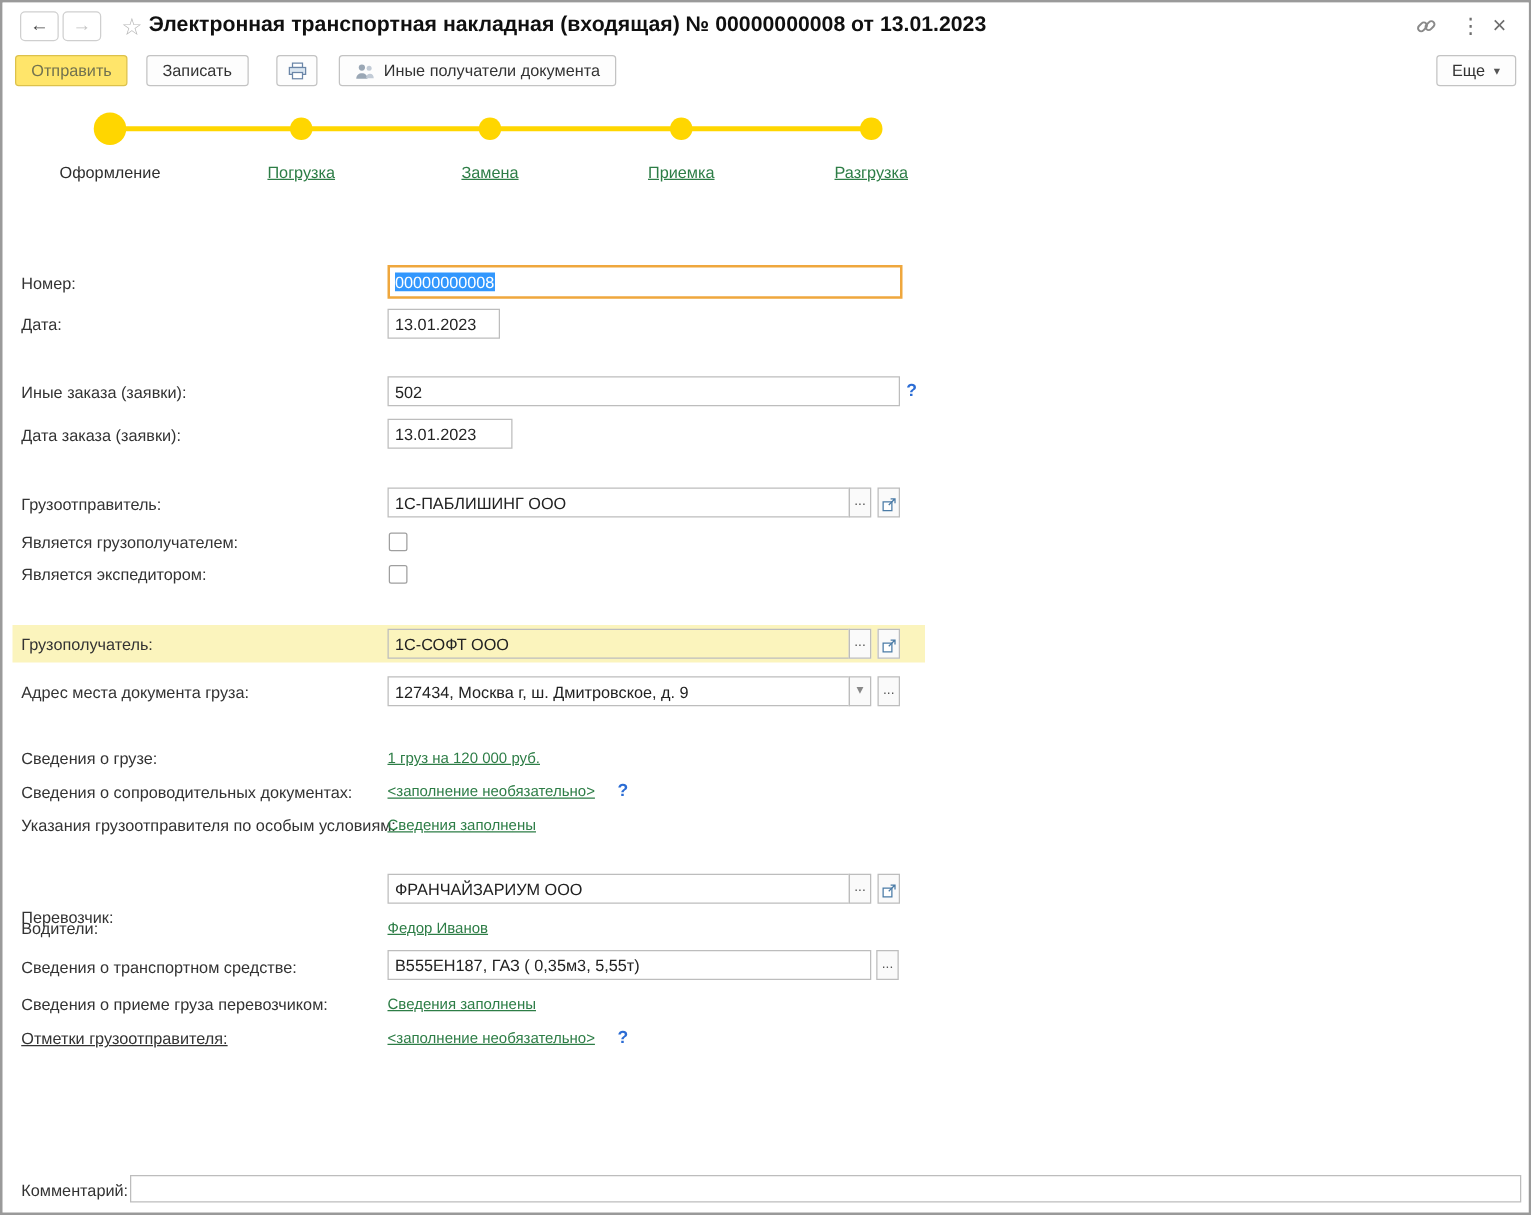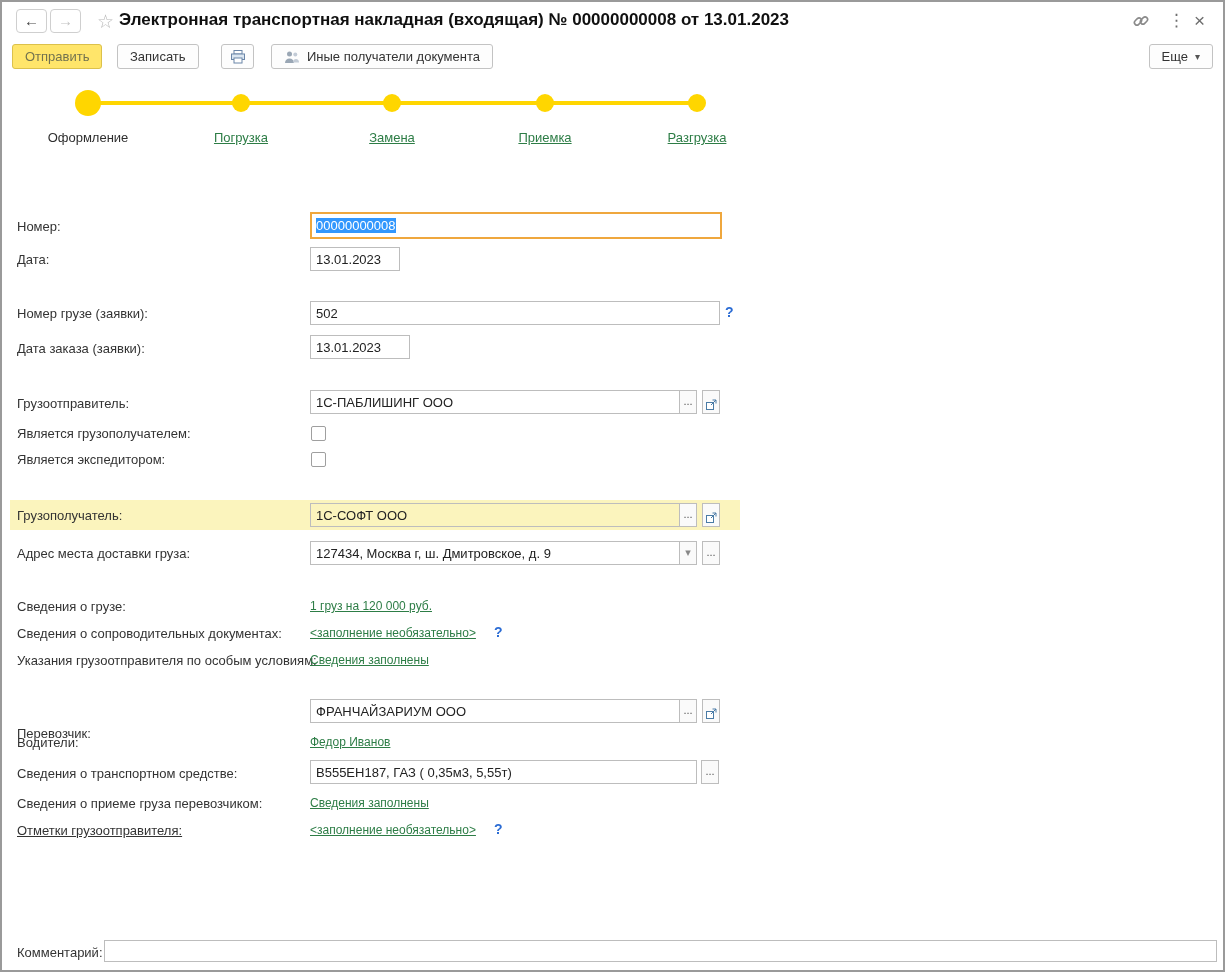--- a/index.html
+++ b/index.html
@@ -115,27 +115,27 @@
   <div class="stage-label" style="left:11px;"><span>Оформление</span></div>
   <div class="stage-label" style="left:164px;"><a>Погрузка</a></div>
   <div class="stage-label" style="left:315px;"><a>Замена</a></div>
   <div class="stage-label" style="left:468px;"><a>Приемка</a></div>
   <div class="stage-label" style="left:620px;"><a>Разгрузка</a></div>
 
   <div class="hlband"></div>
 
   <div class="lbl" style="top:217px;">Номер:</div>
   <div class="lbl" style="top:250px;">Дата:</div>
-  <div class="lbl" style="top:304px;">Номер грузе (заявки):</div>
+  <div class="lbl" style="top:304px;">Иные заказа (заявки):</div>
   <div class="lbl" style="top:339px;">Дата заказа (заявки):</div>
   <div class="lbl" style="top:394px;">Грузоотправитель:</div>
   <div class="lbl" style="top:424px;">Является грузополучателем:</div>
   <div class="lbl" style="top:450px;">Является экспедитором:</div>
   <div class="lbl" style="top:506px;">Грузополучатель:</div>
-  <div class="lbl" style="top:544px;">Адрес места доставки груза:</div>
+  <div class="lbl" style="top:544px;">Адрес места документа груза:</div>
   <div class="lbl" style="top:597px;">Сведения о грузе:</div>
   <div class="lbl" style="top:624px;">Сведения о сопроводительных документах:</div>
   <div class="lbl" style="top:651px;">Указания грузоотправителя по особым условиям:</div>
   <div class="lbl" style="top:724px;">Перевозчик:</div>
   <div class="lbl" style="top:733px;">Водители:</div>
   <div class="lbl" style="top:764px;">Сведения о транспортном средстве:</div>
   <div class="lbl" style="top:794px;">Сведения о приеме груза перевозчиком:</div>
   <div class="lbl" style="top:821px;text-decoration:underline;">Отметки грузоотправителя:</div>
   <div class="lbl" style="top:943px;">Комментарий:</div>
 

